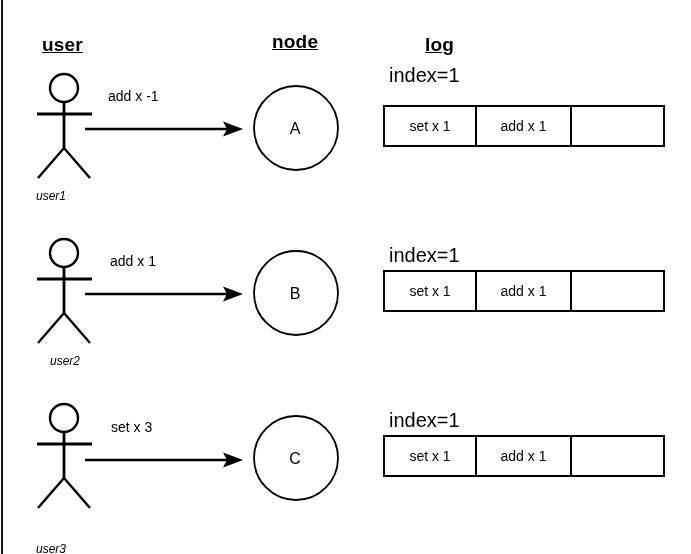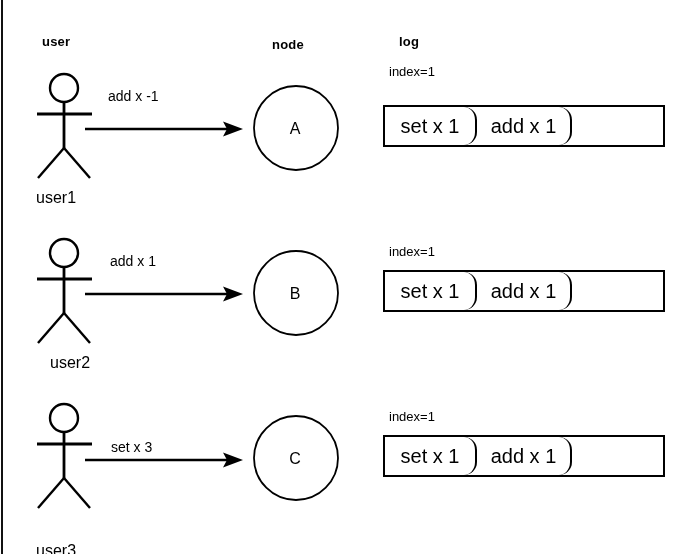--- a/index.html
+++ b/index.html
@@ -24,41 +24,43 @@
     position: absolute;
     left: 1px;
     top: 0;
     width: 2px;
     height: 554px;
     background: #111111;
   }
 
   .col-header {
     position: absolute;
-    font-size: 13px;
+    font-size: 19px;
     font-weight: bold;
     letter-spacing: 0.2px;
     white-space: nowrap;
     line-height: 1;
+    text-decoration: underline;
   }
   .actor-label {
     position: absolute;
-    font-size: 16px;
+    font-size: 12px;
     white-space: nowrap;
     line-height: 1;
+    font-style: italic;
   }
   .arrow-label {
     position: absolute;
     font-size: 14px;
     white-space: nowrap;
     line-height: 1;
   }
   .index-label {
     position: absolute;
-    font-size: 13px;
+    font-size: 20px;
     white-space: nowrap;
     line-height: 1;
   }
   .node-letter {
     position: absolute;
     font-size: 16px;
     width: 84px;
     text-align: center;
     line-height: 1;
   }
@@ -74,39 +76,38 @@
     border: 2px solid #000000;
     box-sizing: border-box;
     height: 42px;
     background: #ffffff;
   }
   .log-cell {
     box-sizing: border-box;
     display: flex;
     align-items: center;
     justify-content: center;
-    font-size: 20px;
+    font-size: 14px;
     border-right: 2px solid #000000;
     height: 100%;
-    border-radius: 13px;
   }
   .log-cell:last-child {
     border-right: none;
   }
 </style>
 </head>
 <body>
 
 <div id="canvas">
 
   <div class="page-edge"></div>
 
   <div class="col-header" style="left:42px; top:35px;">user</div>
-  <div class="col-header" style="left:272px; top:38px;">node</div>
-  <div class="col-header" style="left:399px; top:35px;">log</div>
+  <div class="col-header" style="left:272px; top:32px;">node</div>
+  <div class="col-header" style="left:425px; top:35px;">log</div>
 
   <svg class="actor-svg" style="left:30px; top:70px;" width="70" height="115" viewBox="0 0 70 115">
     <circle cx="34" cy="18" r="14" fill="#ffffff" stroke="#000000" stroke-width="2.4"></circle>
     <line x1="34" y1="32" x2="34" y2="78" stroke="#000000" stroke-width="2.8"></line>
     <line x1="7" y1="44" x2="62" y2="44" stroke="#000000" stroke-width="2.8"></line>
     <line x1="34" y1="78" x2="8" y2="108" stroke="#000000" stroke-width="2.4"></line>
     <line x1="34" y1="78" x2="60" y2="108" stroke="#000000" stroke-width="2.4"></line>
   </svg>
   <div class="actor-label" style="left:36px; top:190px;">user1</div>
 
@@ -157,21 +158,21 @@
 
   <svg class="actor-svg" style="left:30px; top:400px;" width="70" height="115" viewBox="0 0 70 115">
     <circle cx="34" cy="18" r="14" fill="#ffffff" stroke="#000000" stroke-width="2.4"></circle>
     <line x1="34" y1="32" x2="34" y2="78" stroke="#000000" stroke-width="2.8"></line>
     <line x1="7" y1="44" x2="62" y2="44" stroke="#000000" stroke-width="2.8"></line>
     <line x1="34" y1="78" x2="8" y2="108" stroke="#000000" stroke-width="2.4"></line>
     <line x1="34" y1="78" x2="60" y2="108" stroke="#000000" stroke-width="2.4"></line>
   </svg>
   <div class="actor-label" style="left:36px; top:522px;margin-top:21px;">user3</div>
 
-  <div class="arrow-label" style="left:111px; top:440px;">set x 3</div>
+  <div class="arrow-label" style="left:111px; top:420px;">set x 3</div>
   <svg class="arrow-svg" style="left:85px; top:449px;" width="160" height="22" viewBox="0 0 160 22">
     <line x1="0" y1="11" x2="143" y2="11" stroke="#000000" stroke-width="2.4"></line>
     <polygon points="158,11 138,3.5 142,11 138,18.5" fill="#000000"></polygon>
   </svg>
 
   <svg class="node-svg" style="left:251px; top:413px;" width="90" height="90" viewBox="0 0 90 90">
     <circle cx="45" cy="45" r="42" fill="#ffffff" stroke="#000000" stroke-width="1.8"></circle>
   </svg>
   <div class="node-letter" style="left:253px; top:451px;">C</div>
 

